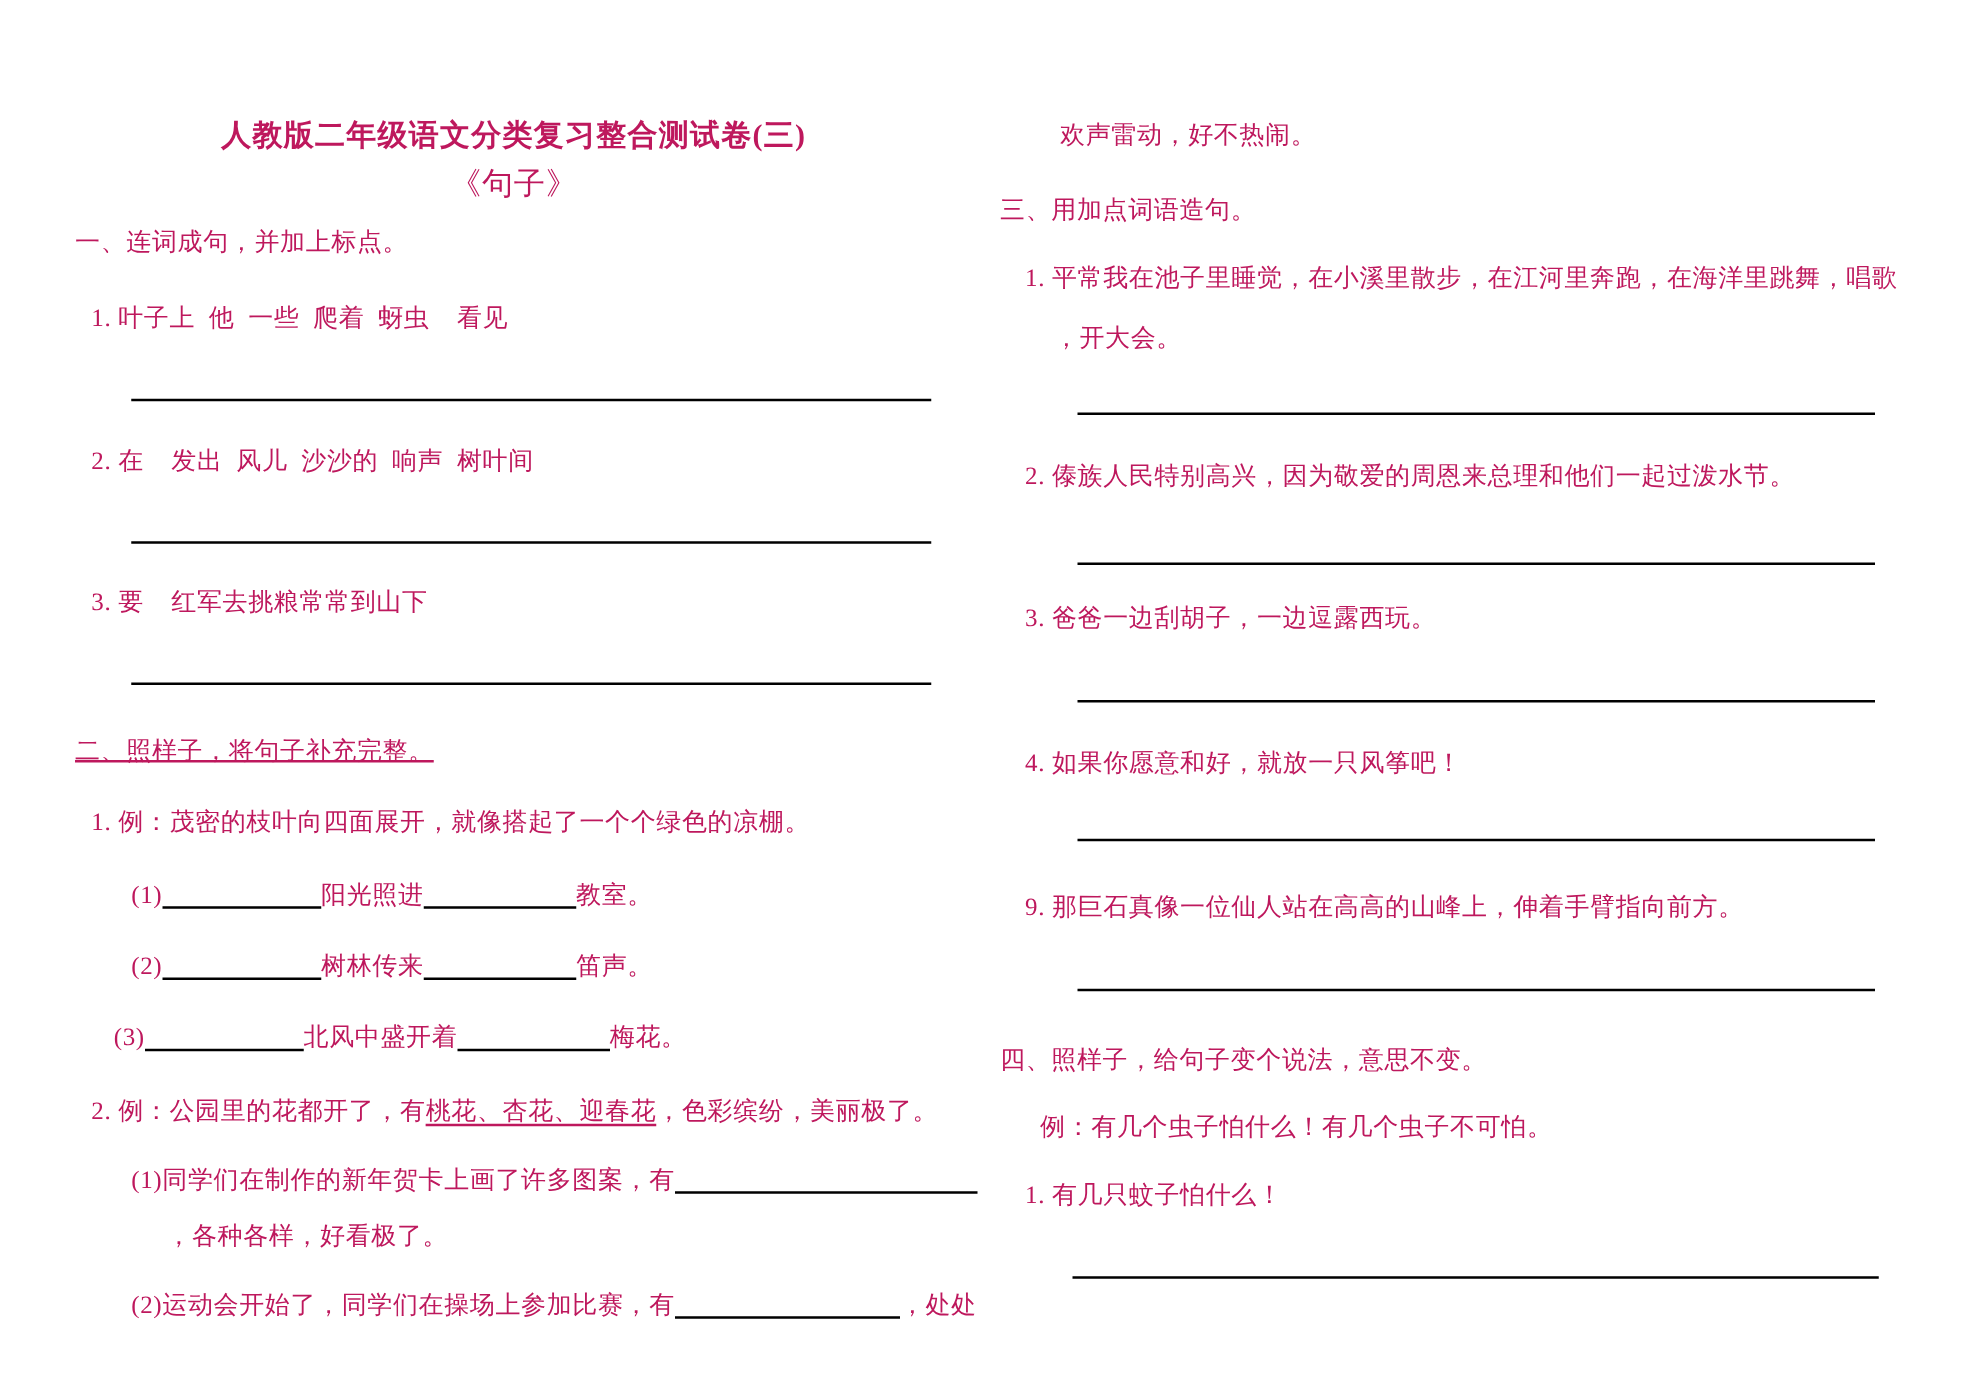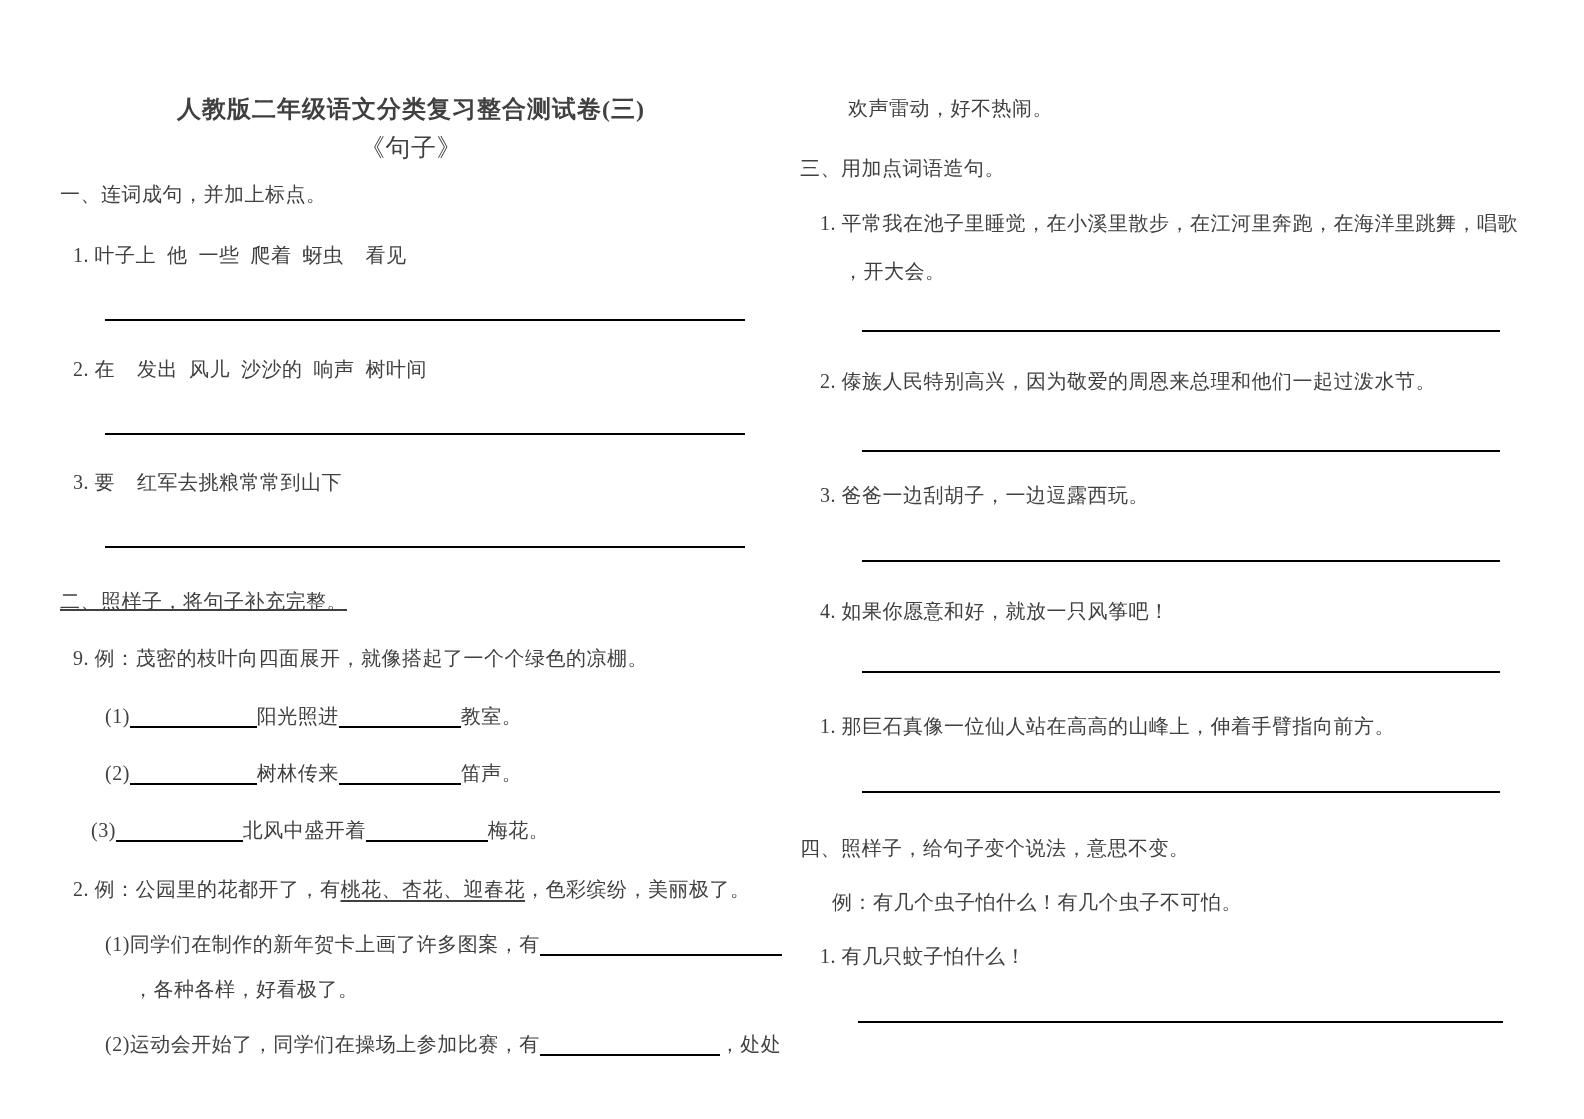--- a/index.html
+++ b/index.html
@@ -2,21 +2,21 @@
 <html><head>
 <meta charset="utf-8">
 <style>
   html,body{margin:0;padding:0;background:#fff;}
   .page{
     position:relative;
     width:1584px;
     height:1119px;
     background:#ffffff;
     font-family:"Liberation Serif","DejaVu Serif",serif;
-    color:#404040;
+    color:#be185d;
     overflow:hidden;
   }
   .row{
     position:absolute;
     white-space:pre;
     font-size:20px;
     line-height:1.3;
     letter-spacing:0.5px;
   }
   .center{text-align:center;}
@@ -56,21 +56,21 @@
     <div class="row" style="left:73px;top:356px;">2. 在    发出  风儿  沙沙的  响声  树叶间</div>
     <div class="ansline" style="left:105px;top:433px;width:640px;"></div>
 
     <div class="row" style="left:73px;top:469px;text-align:center;">3. 要    红军去挑粮常常到山下</div>
     <div class="ansline" style="left:105px;top:546px;width:640px;"></div>
   </div>
 
   <div>
     <div class="row heading" style="left:60px;top:588px;text-decoration:underline;">二、照样子，将句子补充完整。</div>
 
-    <div class="row" style="left:73px;top:645px;">9. 例：茂密的枝叶向四面展开，就像搭起了一个个绿色的凉棚。</div>
+    <div class="row" style="left:73px;top:645px;">1. 例：茂密的枝叶向四面展开，就像搭起了一个个绿色的凉棚。</div>
 
     <div class="row" style="left:105px;top:703px;"><span>(1)</span><span class="blank" style="width:127px;"></span><span>阳光照进</span><span class="blank" style="width:122px;"></span><span>教室。</span></div>
 
     <div class="row" style="left:105px;top:760px;"><span>(2)</span><span class="blank" style="width:127px;"></span><span>树林传来</span><span class="blank" style="width:122px;"></span><span>笛声。</span></div>
 
     <div class="row" style="left:91px;top:817px;"><span>(3)</span><span class="blank" style="width:127px;"></span><span>北风中盛开着</span><span class="blank" style="width:122px;"></span><span>梅花。</span></div>
 
     <div class="row" style="left:73px;top:876px;"><span>2. 例：公园里的花都开了，有</span><span class="u">桃花、杏花、迎春花</span><span>，色彩缤纷，美丽极了。</span></div>
 
     <div class="row" style="left:105px;top:931px;"><span>(1)同学们在制作的新年贺卡上画了许多图案，有</span><span class="blank" style="width:242px;"></span></div>
@@ -91,21 +91,21 @@
 
     <div class="row" style="left:820px;top:368px;">2. 傣族人民特别高兴，因为敬爱的周恩来总理和他们一起过泼水节。</div>
     <div class="ansline" style="left:862px;top:450px;width:638px;"></div>
 
     <div class="row" style="left:820px;top:482px;">3. 爸爸一边刮胡子，一边逗露西玩。</div>
     <div class="ansline" style="left:862px;top:560px;width:638px;"></div>
 
     <div class="row" style="left:820px;top:598px;">4. 如果你愿意和好，就放一只风筝吧！</div>
     <div class="ansline" style="left:862px;top:671px;width:638px;"></div>
 
-    <div class="row" style="left:820px;top:713px;">1. 那巨石真像一位仙人站在高高的山峰上，伸着手臂指向前方。</div>
+    <div class="row" style="left:820px;top:713px;">9. 那巨石真像一位仙人站在高高的山峰上，伸着手臂指向前方。</div>
     <div class="ansline" style="left:862px;top:791px;width:638px;"></div>
   </div>
 
   <div>
     <div class="row heading" style="left:800px;top:835px;">四、照样子，给句子变个说法，意思不变。</div>
 
     <div class="row" style="left:832px;top:889px;">例：有几个虫子怕什么！有几个虫子不可怕。</div>
 
     <div class="row" style="left:820px;top:943px;">1. 有几只蚊子怕什么！</div>
     <div class="ansline" style="left:858px;top:1021px;width:645px;"></div>

